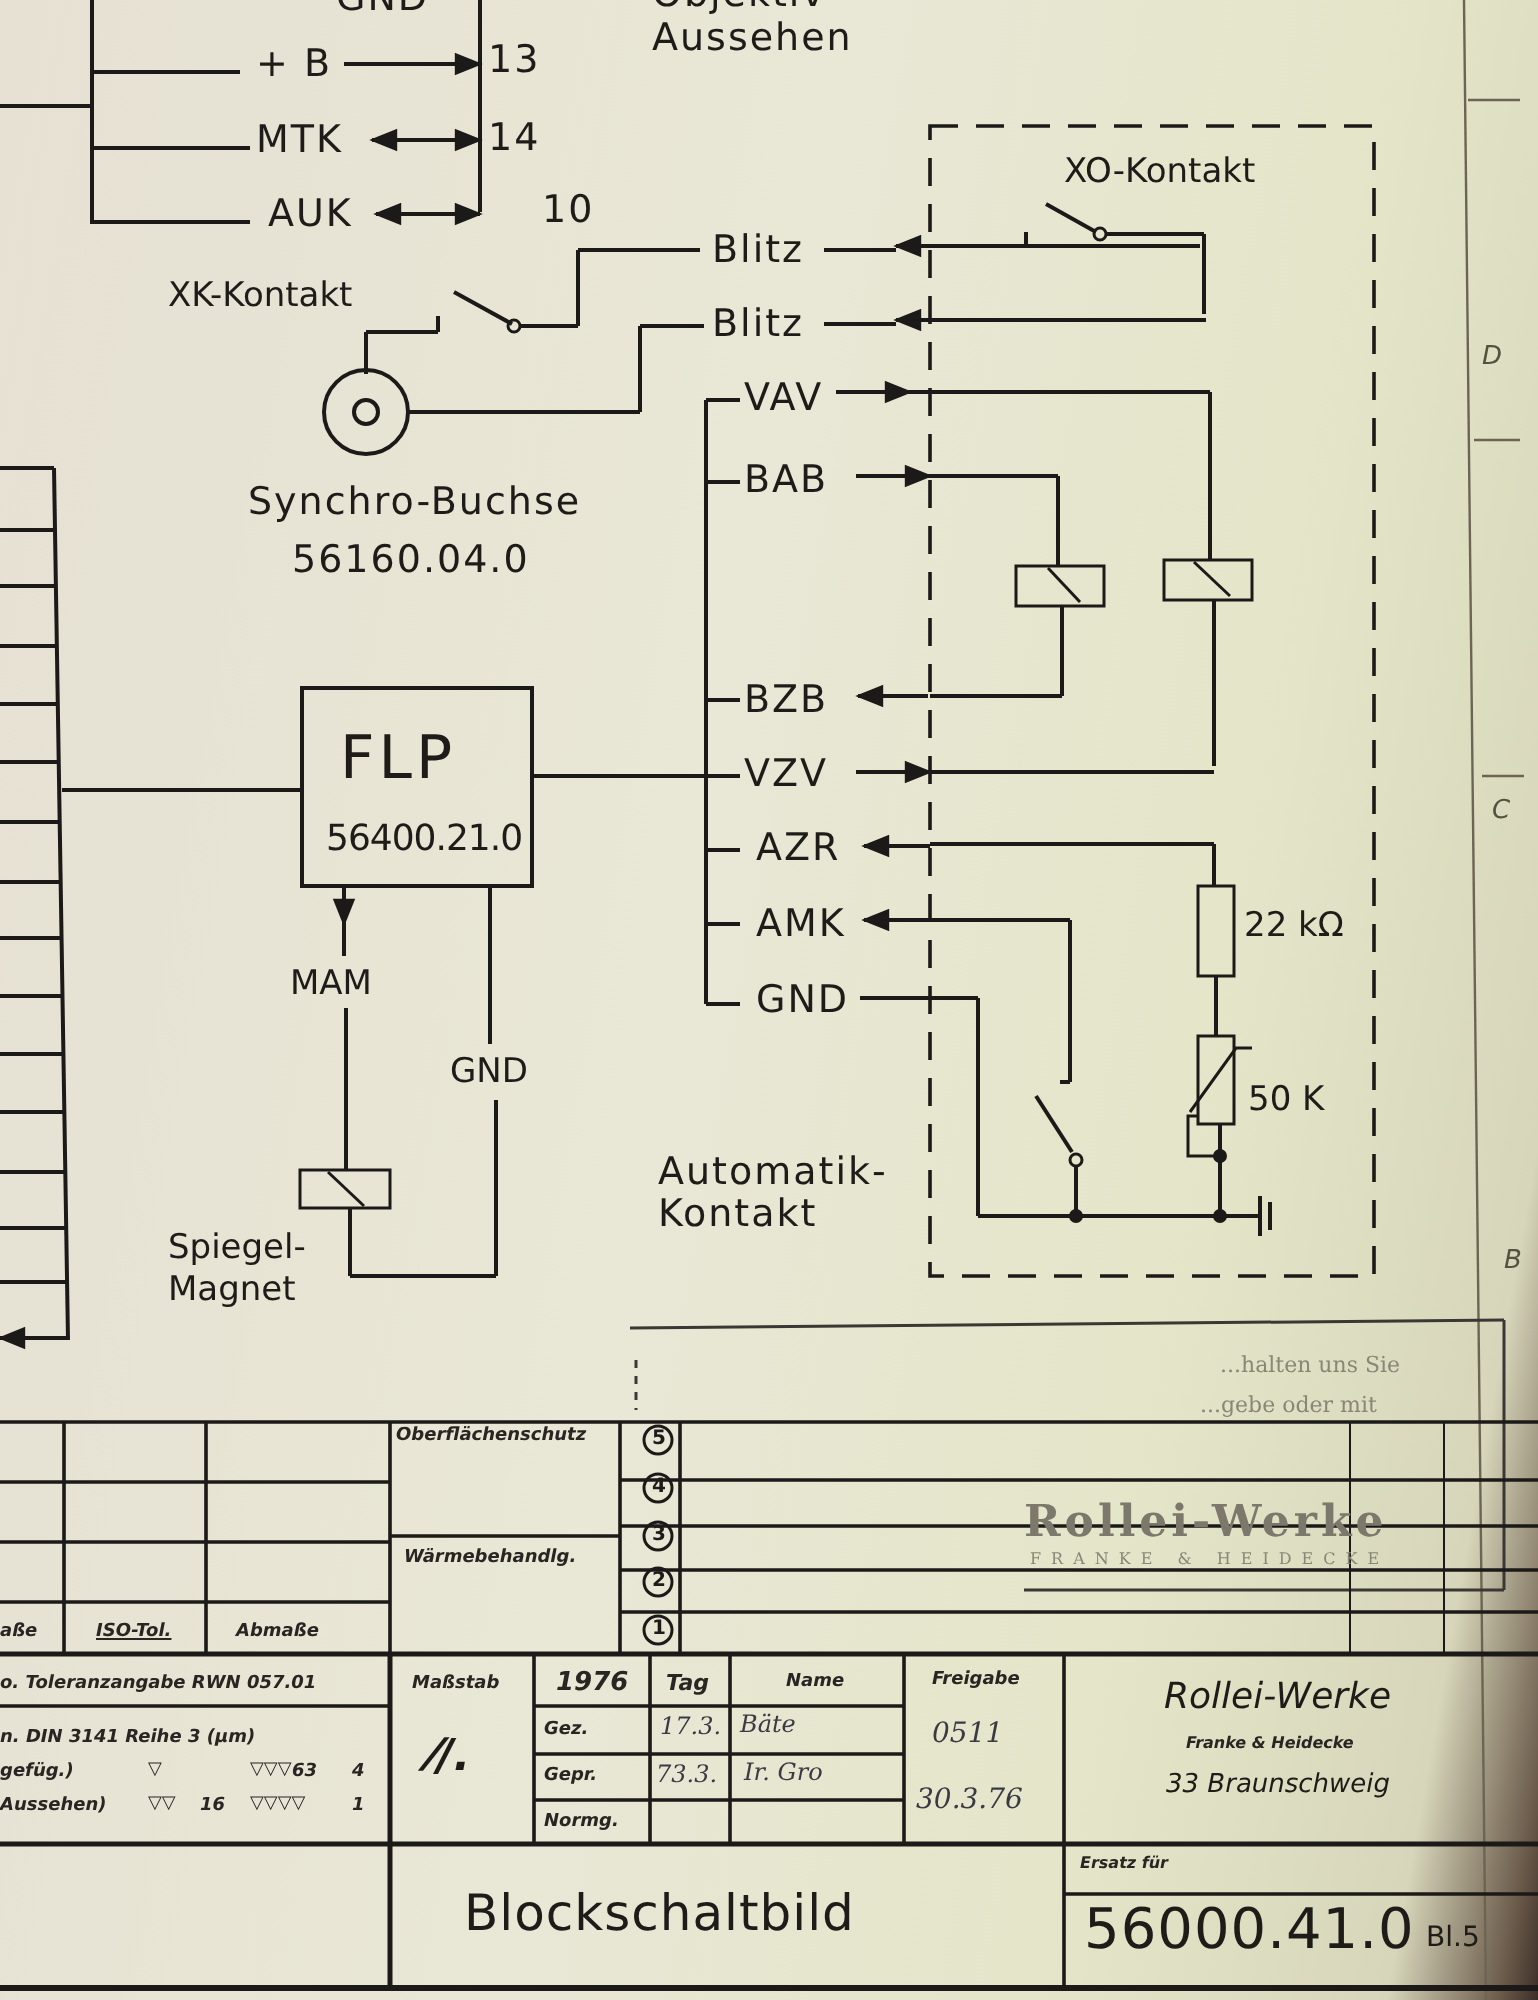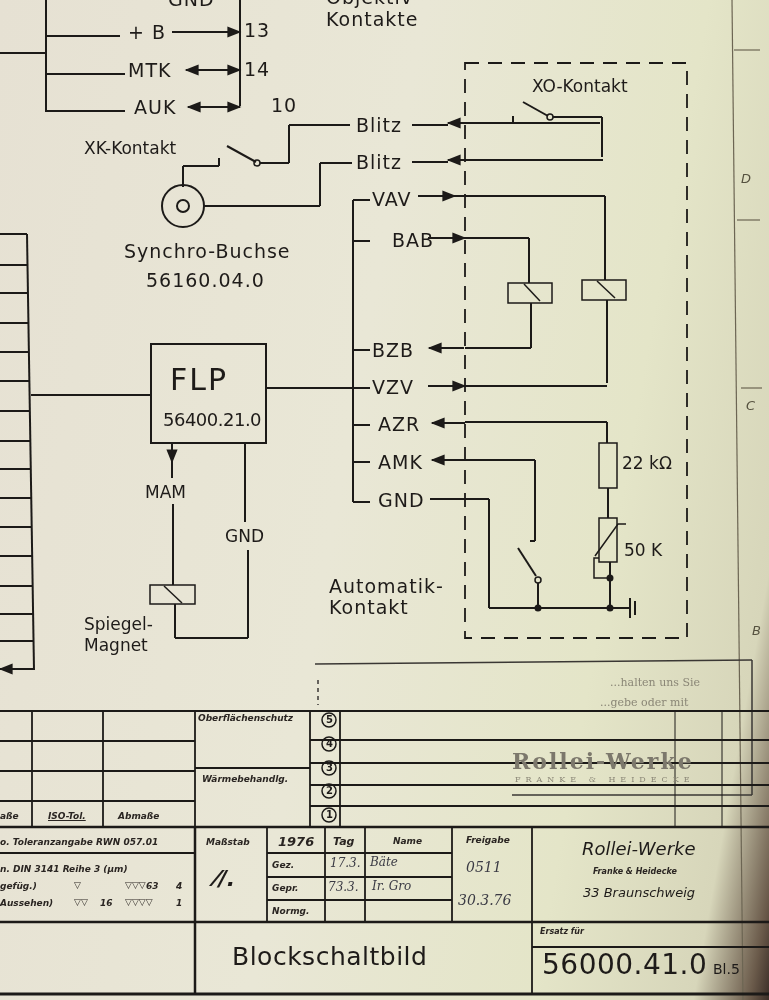--- a/index.html
+++ b/index.html
@@ -220,31 +220,31 @@
 </svg>
 
 <div class="t lbl" style="left:168px;top:-10px;">GND</div>
 <div class="t lbl" style="left:128px;top:23px;">+ B</div>
 <div class="t lbl" style="left:128px;top:61px;">MTK</div>
 <div class="t lbl" style="left:134px;top:98px;">AUK</div>
 <div class="t lbl" style="left:244px;top:21px;">13</div>
 <div class="t lbl" style="left:244px;top:60px;">14</div>
 <div class="t lbl" style="left:244px;top:96px;margin-left:27px;">10</div>
 <div class="t lbl" style="left:326px;top:-12px;">Objektiv-</div>
-<div class="t lbl" style="left:326px;top:10px;">Kontakte</div>
+<div class="t lbl" style="left:326px;top:10px;">Aussehen</div>
 
 <div class="t sm" style="left:84px;top:140px;">XK-Kontakt</div>
 <div class="t sm" style="left:532px;top:78px;">XO-Kontakt</div>
 <div class="t lbl" style="left:356px;top:116px;">Blitz</div>
 <div class="t lbl" style="left:356px;top:153px;">Blitz</div>
 <div class="t lbl" style="left:124px;top:242px;">Synchro-Buchse</div>
 <div class="t lbl" style="left:146px;top:271px;">56160.04.0</div>
 
 <div class="t lbl" style="left:372px;top:190px;">VAV</div>
-<div class="t lbl" style="left:372px;top:231px;margin-left:20px;">BAB</div>
+<div class="t lbl" style="left:372px;top:231px;">BAB</div>
 <div class="t lbl" style="left:372px;top:341px;">BZB</div>
 <div class="t lbl" style="left:372px;top:378px;">VZV</div>
 <div class="t lbl" style="left:378px;top:415px;">AZR</div>
 <div class="t lbl" style="left:378px;top:453px;">AMK</div>
 <div class="t lbl" style="left:378px;top:491px;">GND</div>
 
 <div class="t sm" style="left:622px;top:455px;">22 kΩ</div>
 <div class="t sm" style="left:624px;top:542px;">50 K</div>
 <div class="t lbl" style="left:329px;top:577px;">Automatik-</div>
 <div class="t lbl" style="left:329px;top:598px;">Kontakt</div>

